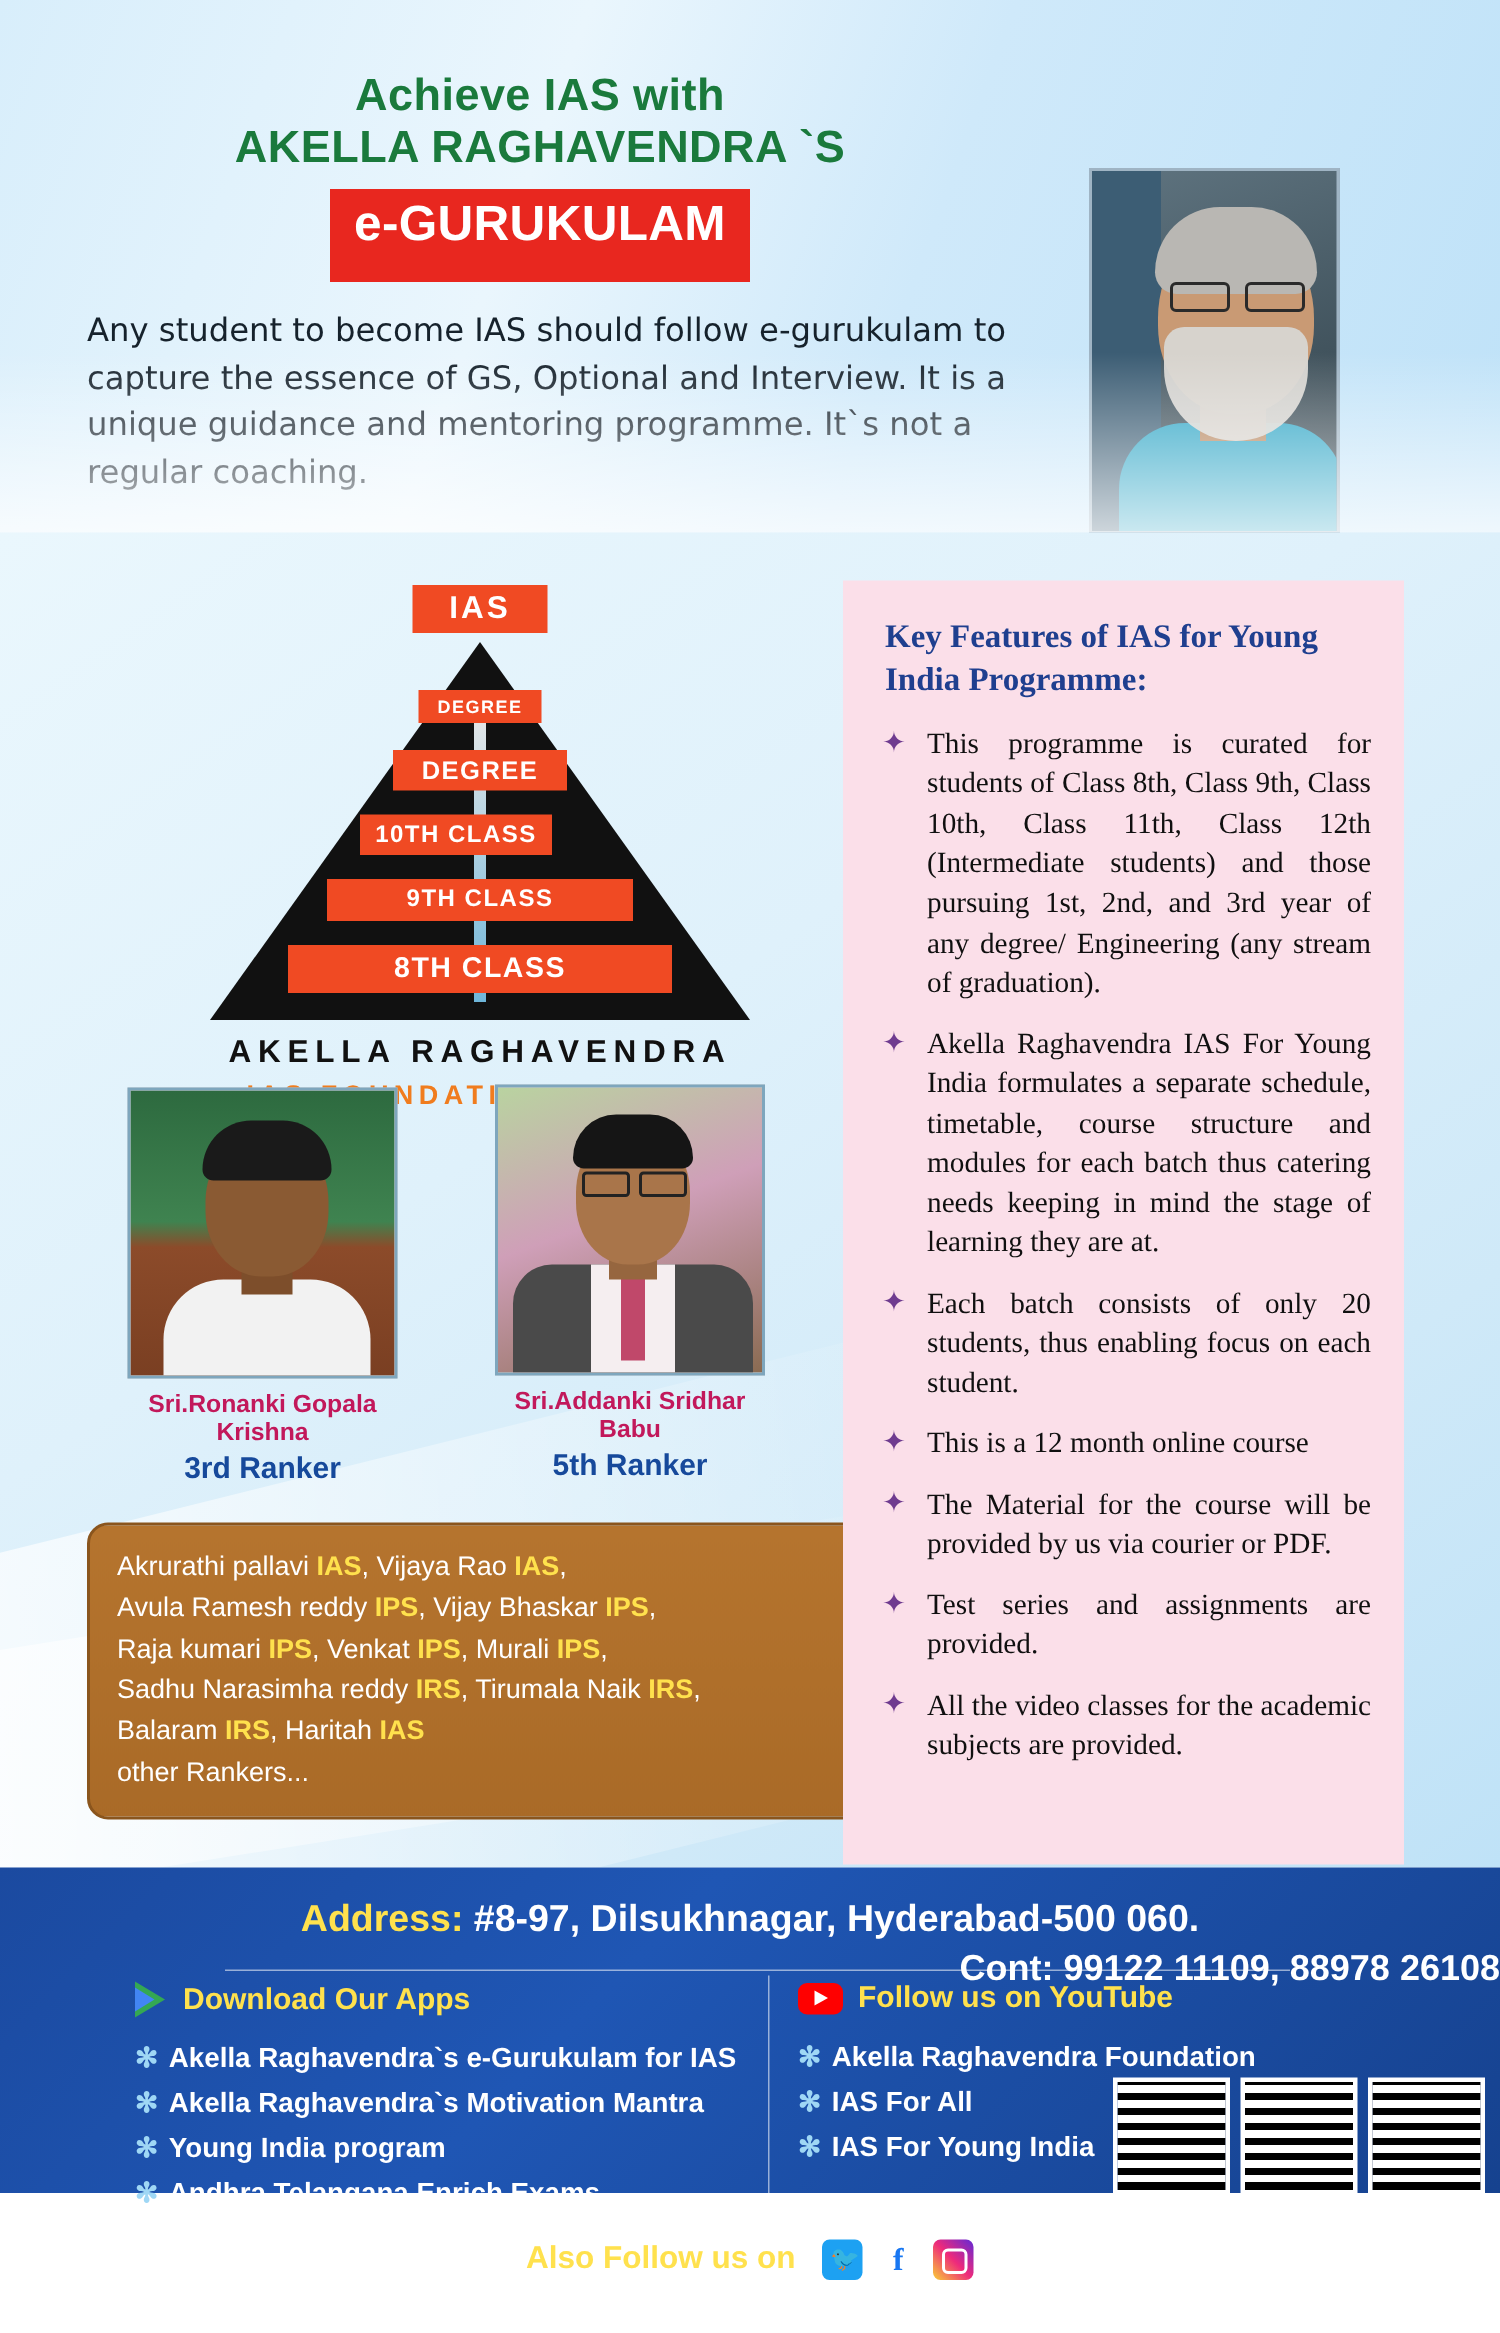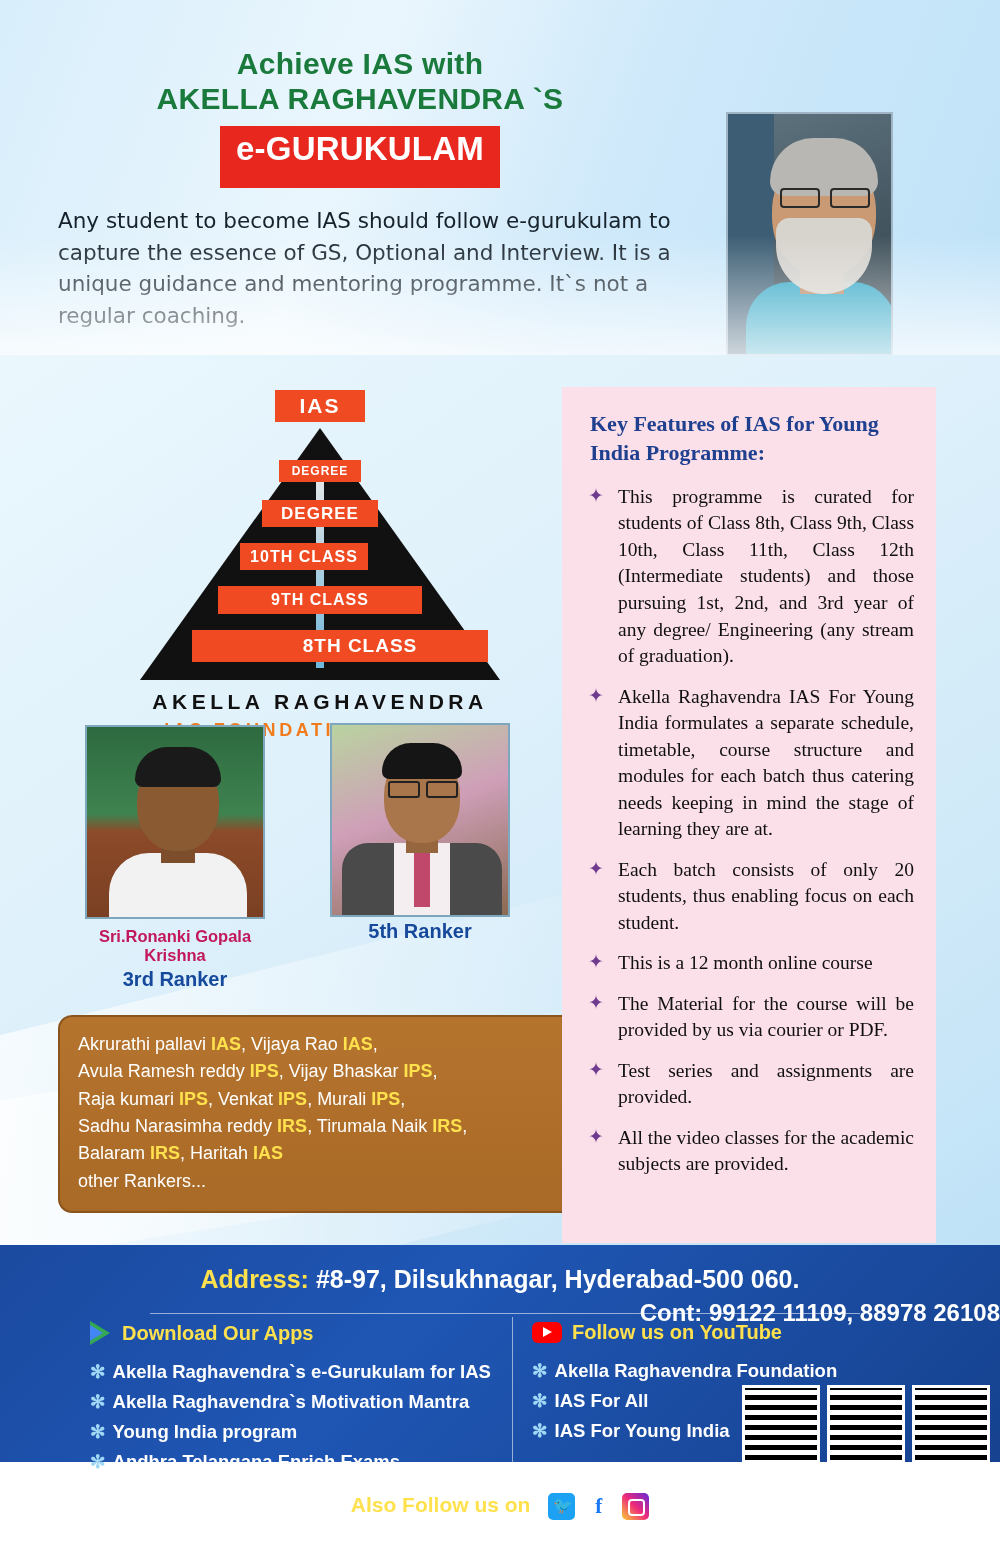--- a/index.html
+++ b/index.html
@@ -81,21 +81,21 @@
     color:#fff;font-weight:bold;font-size:21px;letter-spacing:2px;text-align:center;line-height:32px;}
   .tri{position:absolute;left:20px;top:38px;width:360px;height:252px;}
   .tri-bg{position:absolute;left:0;top:0;width:0;height:0;
     border-left:180px solid transparent;border-right:180px solid transparent;border-bottom:252px solid #111111;}
   .band{position:absolute;background:#f04a23;color:#ffffff;font-weight:bold;text-align:center;
     letter-spacing:1px;}
   .b-degree{left:139px;top:32px;width:82px;height:22px;line-height:22px;font-size:12px;}
   .b-inter{left:122px;top:72px;width:116px;height:27px;line-height:27px;font-size:17px;}
   .b-10{left:100px;top:115px;width:128px;height:27px;line-height:27px;font-size:16px;}
   .b-9{left:78px;top:158px;width:204px;height:28px;line-height:28px;font-size:16px;}
-  .b-8{left:52px;top:202px;width:256px;height:32px;line-height:32px;font-size:19px;padding-left:40px;}
+  .b-8{left:52px;top:202px;width:256px;height:32px;line-height:32px;font-size:19px;}
   .arrowline{position:absolute;left:176px;top:44px;width:8px;height:196px;
     background:linear-gradient(180deg,rgba(255,255,255,.9),rgba(120,200,240,.9));}
   .pyr-name{position:absolute;left:0;top:300px;width:400px;text-align:center;
     font-size:21px;font-weight:bold;color:#111;letter-spacing:4.5px;}
   .pyr-sub{position:absolute;left:0;top:330px;width:400px;text-align:center;
     font-size:18px;font-weight:bold;color:#f07c1e;letter-spacing:3.6px;}
 
   
   .rank{position:absolute;width:180px;}
   .rank .ph{width:176px;height:190px;border:2px solid #7ea6bd;overflow:hidden;position:relative;background:#cfcfcf;}
@@ -245,20 +245,21 @@
           <div class="p2shirt"></div>
           <div class="p2tie"></div>
         <div class="p2neck"></div>
           <div class="p2face"></div>
           <div class="p2hair"></div>
         <div class="p2glass">
             <span class="l"></span>
             <span class="r"></span>
           </div>
       </div>
+      <div class="nm">Sri.Addanki Sridhar Babu</div>
       <div class="rk">5th Ranker</div>
     </div>
 
     <div class="namebox" id="namebox">
         <div><span>Akrurathi pallavi </span><b>IAS</b><span>, Vijaya Rao </span><b>IAS</b><span>,</span></div>
         <div><span>Avula Ramesh reddy </span><b>IPS</b><span>, Vijay Bhaskar </span><b>IPS</b><span>,</span></div>
         <div><span>Raja kumari </span><b>IPS</b><span>, Venkat </span><b>IPS</b><span>, Murali </span><b>IPS</b><span>,</span></div>
         <div><span>Sadhu Narasimha reddy </span><b>IRS</b><span>, Tirumala Naik </span><b>IRS</b><span>,</span></div>
         <div><span>Balaram </span><b>IRS</b><span>, Haritah </span><b>IAS</b></div>
         <div><span>other Rankers...</span></div>

